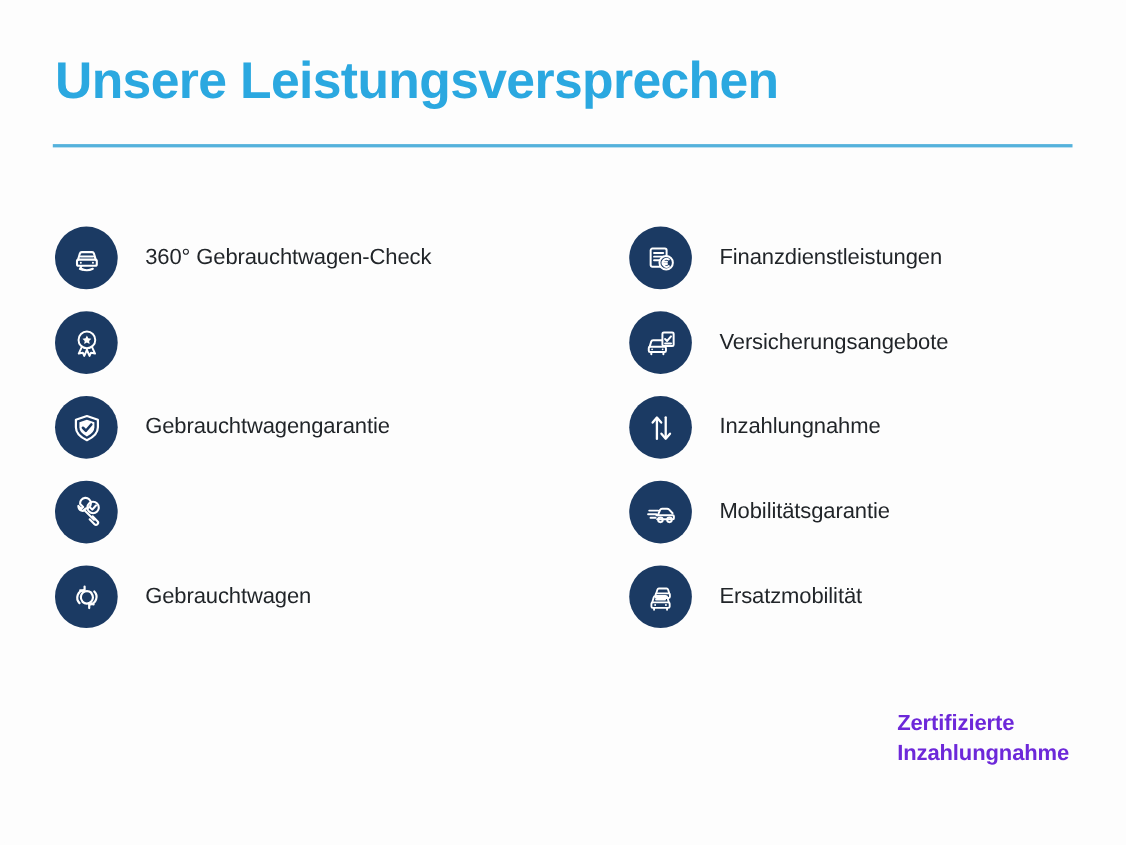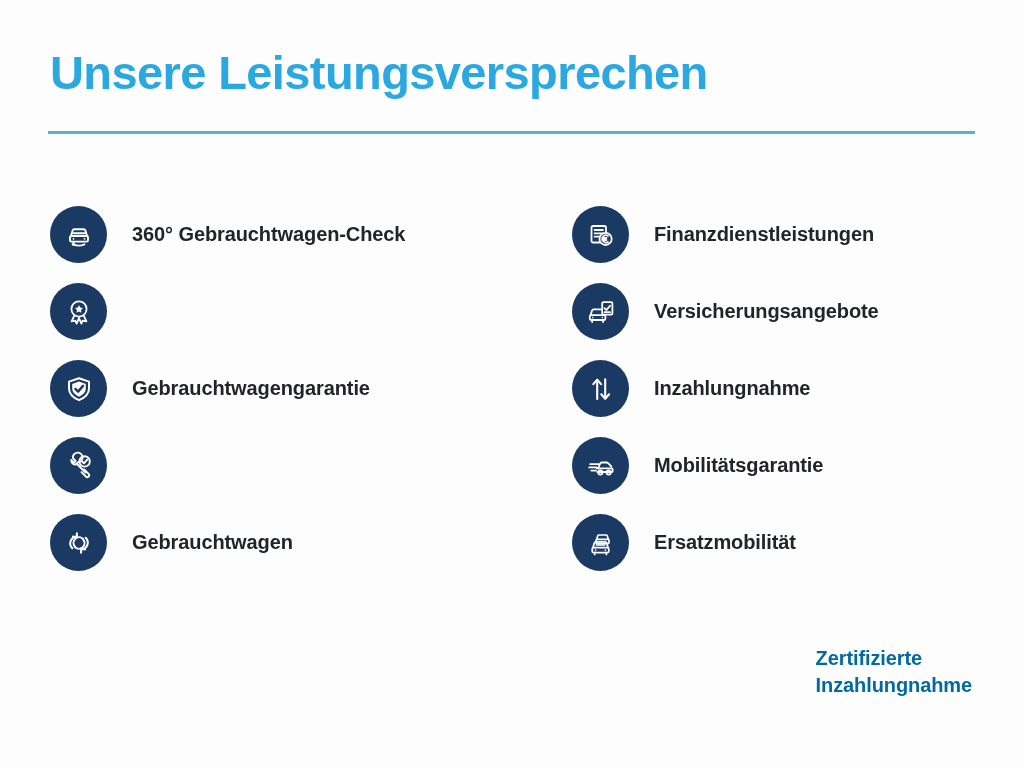--- a/index.html
+++ b/index.html
@@ -57,29 +57,29 @@
     align-items:center;
     justify-content:center;
   }
   .badge svg { display:block; }
   .feature-label {
     margin-left:25px;
     font-size:20px;
     color:#212529;
     letter-spacing:-0.1px;
     white-space:nowrap;
-    font-weight:bold;
+    font-weight:normal;
   }
 
   
   .footer {
     position:absolute;
     right:52px; top:645px;
     text-align:left;
-    color:#0369a1;
+    color:#6d28d9;
     font-size:20px;
     font-weight:bold;
     line-height:1.35;
     letter-spacing:-0.1px;
   }
   .footer-line { display:block; white-space:nowrap; }
 </style>
 </head>
 <body>
 

